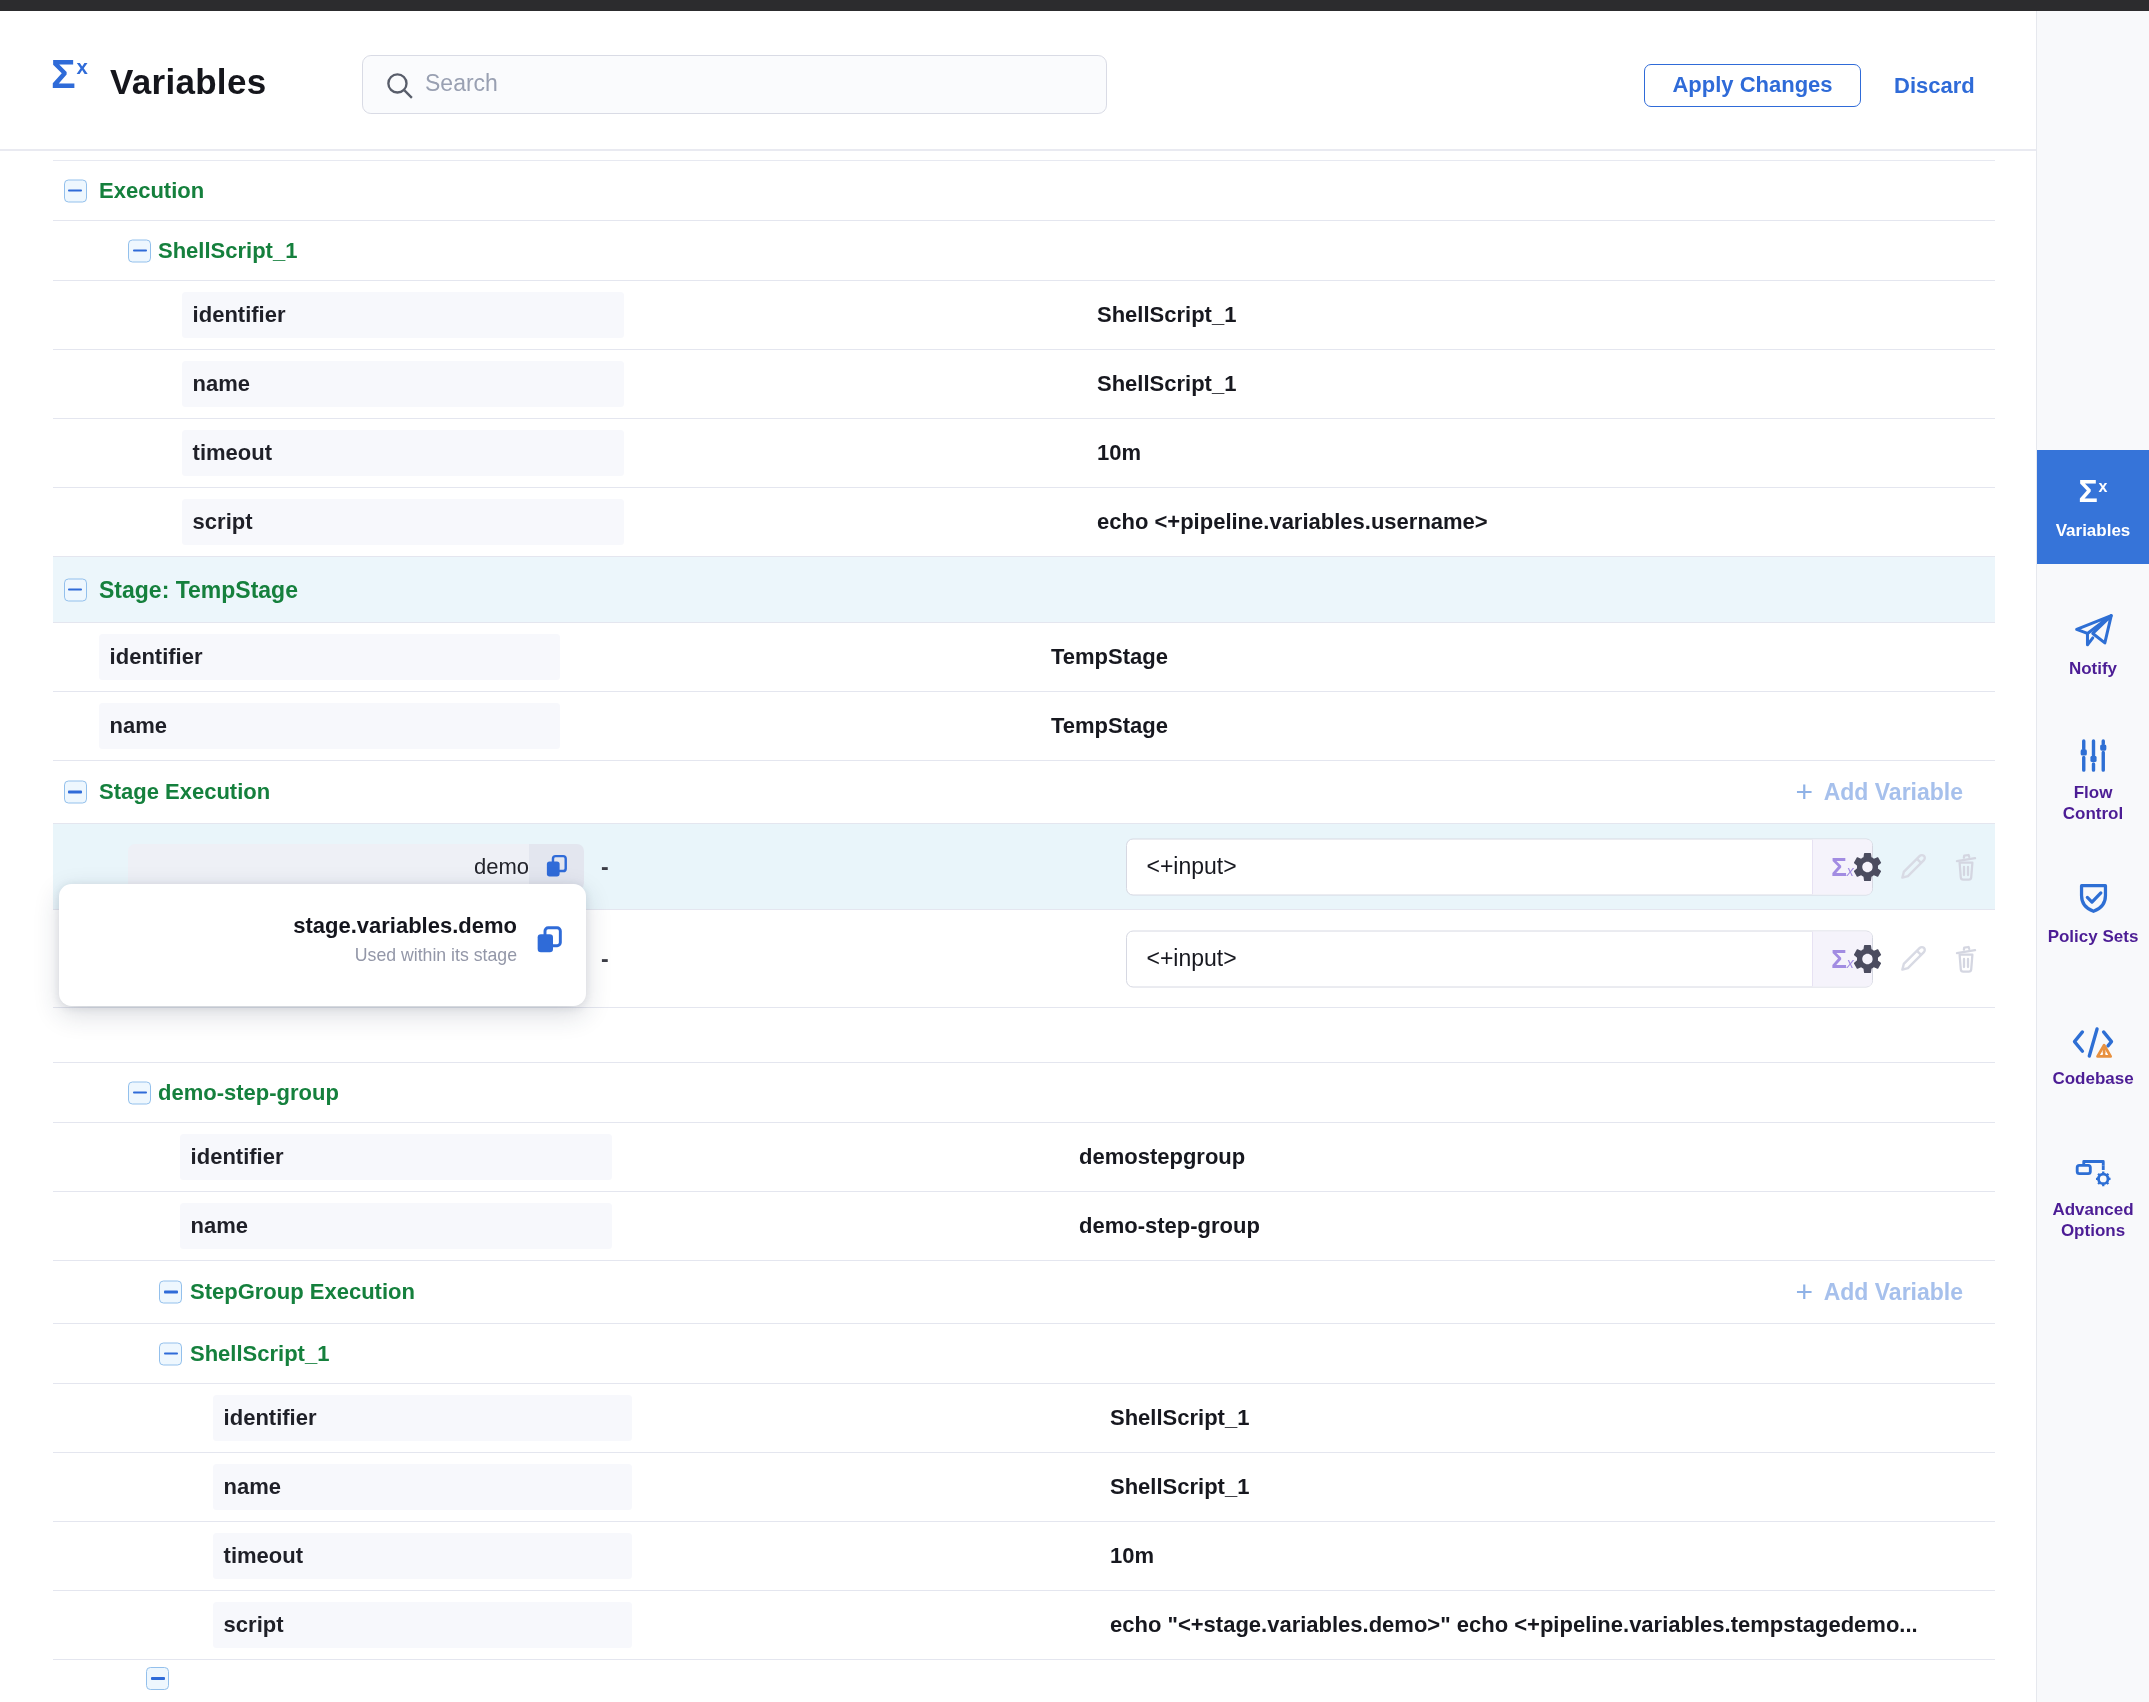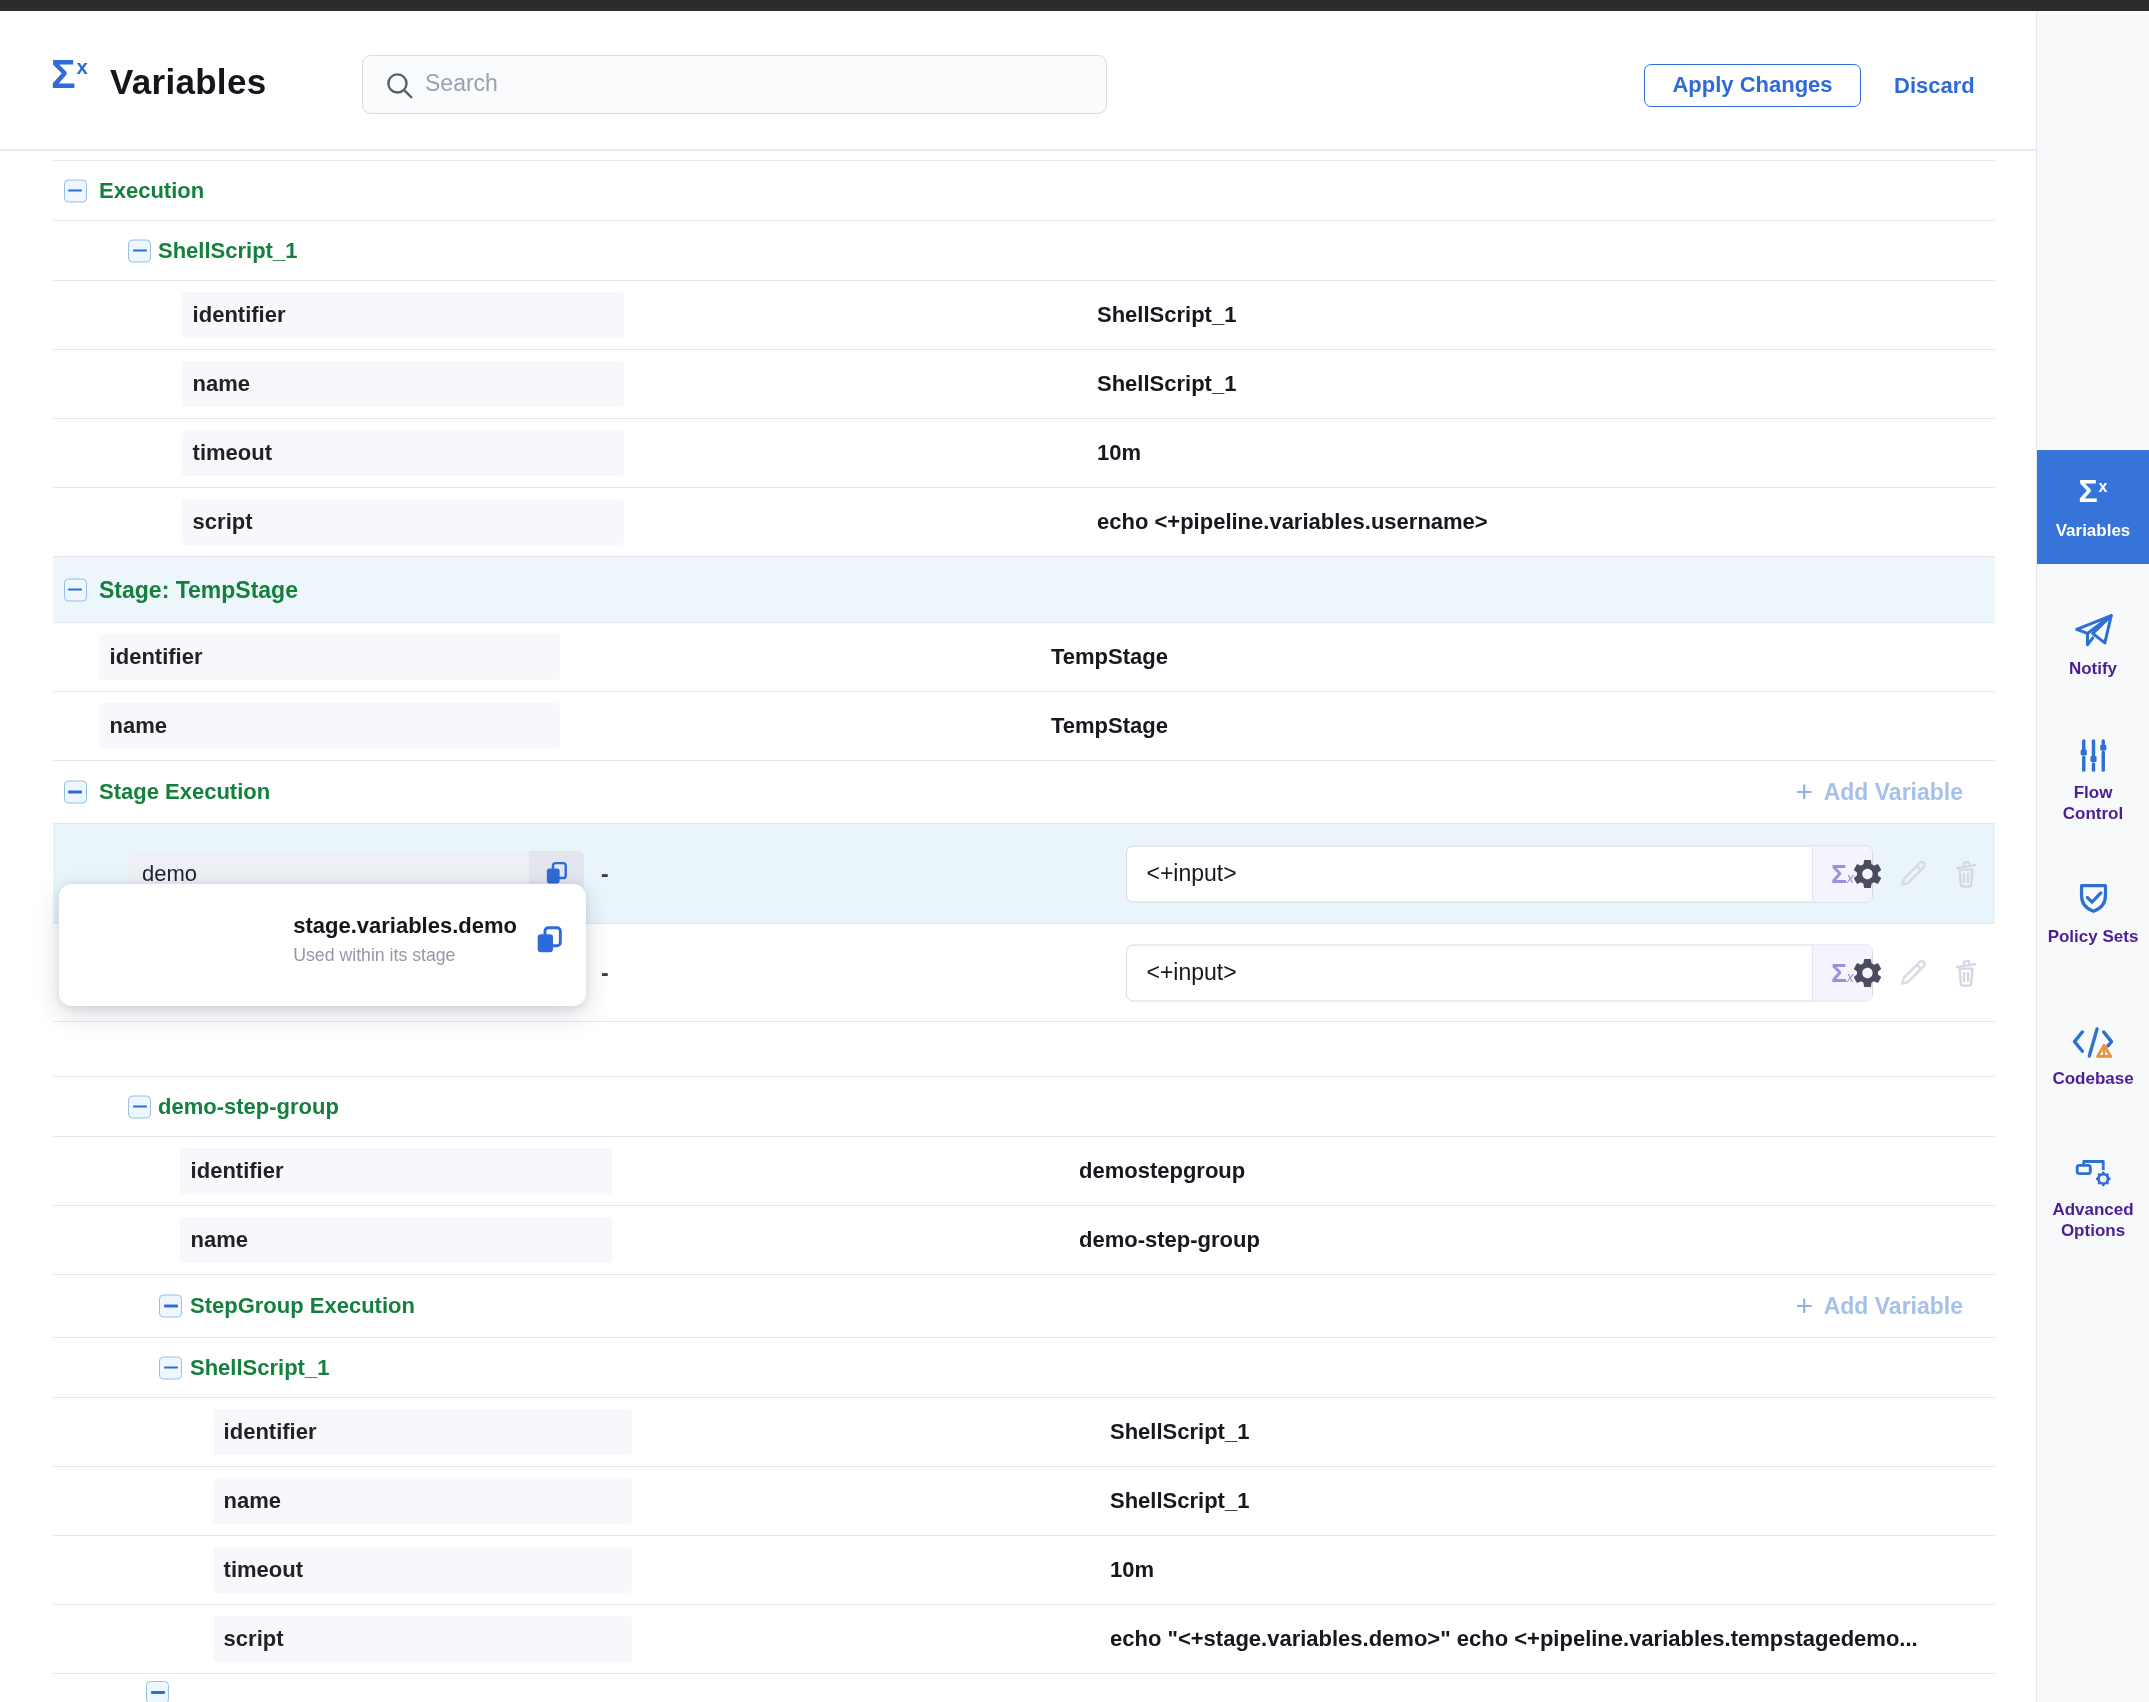--- a/index.html
+++ b/index.html
@@ -30,21 +30,21 @@
   .header-border { position:absolute; left:0; top:149px; width:2036px; height:1.8px; background:#e9eaf1; }
 
   
   .content { position:absolute; left:53px; top:160px; width:1942px; border-top:1.8px solid #e7e9f1; box-sizing:content-box; }
   .row { position:relative; border-bottom:1.8px solid #e4e6ef; box-sizing:border-box; background:transparent; }
   .k-group     { height:60px; }
   .k-field     { height:69px;text-decoration:underline; }
   .k-section   { height:66px; background:#ecf6fb; }
   .k-subheader { height:63px; }
   .k-variable  { height:98px; }
-  .k-variable.selected { height:100px; background:#e9f5fa; }
+  .k-variable.selected { height:86px; background:#e9f5fa;text-align:right; }
   .k-spacer    { height:55px; }
   .k-partial   { height:14px; border-bottom:none; }
 
   .collapse { position:absolute; width:23px; height:23px; top:50%; transform:translateY(-50%);
               border:1.8px solid #93c0ec; border-radius:4.4px; background:#eef7fe; box-sizing:border-box; cursor:pointer; }
   .collapse::after { content:""; position:absolute; left:3.5px; right:3.5px; top:50%; height:2.7px; margin-top:-1.3px;
                      background:#2f6bd8; border-radius:0.9px; }
   .k-partial .collapse { top:7px; transform:none; }
 
   .group-label { position:absolute; top:50%; transform:translateY(-50%); font-size:22px; font-weight:700;
@@ -78,21 +78,21 @@
   .sigma-chip .ss { font-size:14px; font-style:italic; position:relative; top:3.5px; }
   .icon-btn { position:absolute; top:50%; transform:translateY(-50%); cursor:pointer; line-height:0; }
   .ib-gear   { left:1797px; } .ib-pencil { left:1843px; } .ib-trash  { left:1897px; }
 
   
   #popup { position:absolute; left:59px; top:884px; width:527px; box-sizing:border-box; background:#fff;
            border-radius:12.4px; padding:12.4px 0 23px;
            box-shadow:0 8.9px 26.6px rgba(31,41,70,.16), 0 1.8px 8.9px rgba(31,41,70,.10); z-index:6; }
   .popup-item { position:relative; height:87px; display:flex; align-items:center; justify-content:flex-end;
                 gap:16px; padding:0 21px; cursor:pointer; }
-  .popup-item .texts { display:flex; flex-direction:column; align-items:flex-start; gap:6.2px; }
+  .popup-item .texts { display:flex; flex-direction:column; align-items:flex-end; gap:6.2px; }
   .popup-item .path  { font-size:22px; font-weight:600; color:#14151d; white-space:nowrap; }
   .popup-item .scope { font-size:17.7px; font-weight:400; color:#9397a8; }
   .popup-item.highlighted { margin:7px 6.2px 0; height:78px; border-radius:10.6px; border:3.5px solid #e0442c;
                 background:#3473d2; padding:0 13.3px; box-sizing:border-box; }
   .popup-item.highlighted .path  { color:#0d0e15; }
   .popup-item.highlighted .scope { color:#545b6b; }
 
   
   #sidebar { position:absolute; left:2036px; top:10.6px; width:113px; height:1692px; background:#f8f9fb;
              border-left:1.8px solid #e6e8ee; box-sizing:border-box; }

